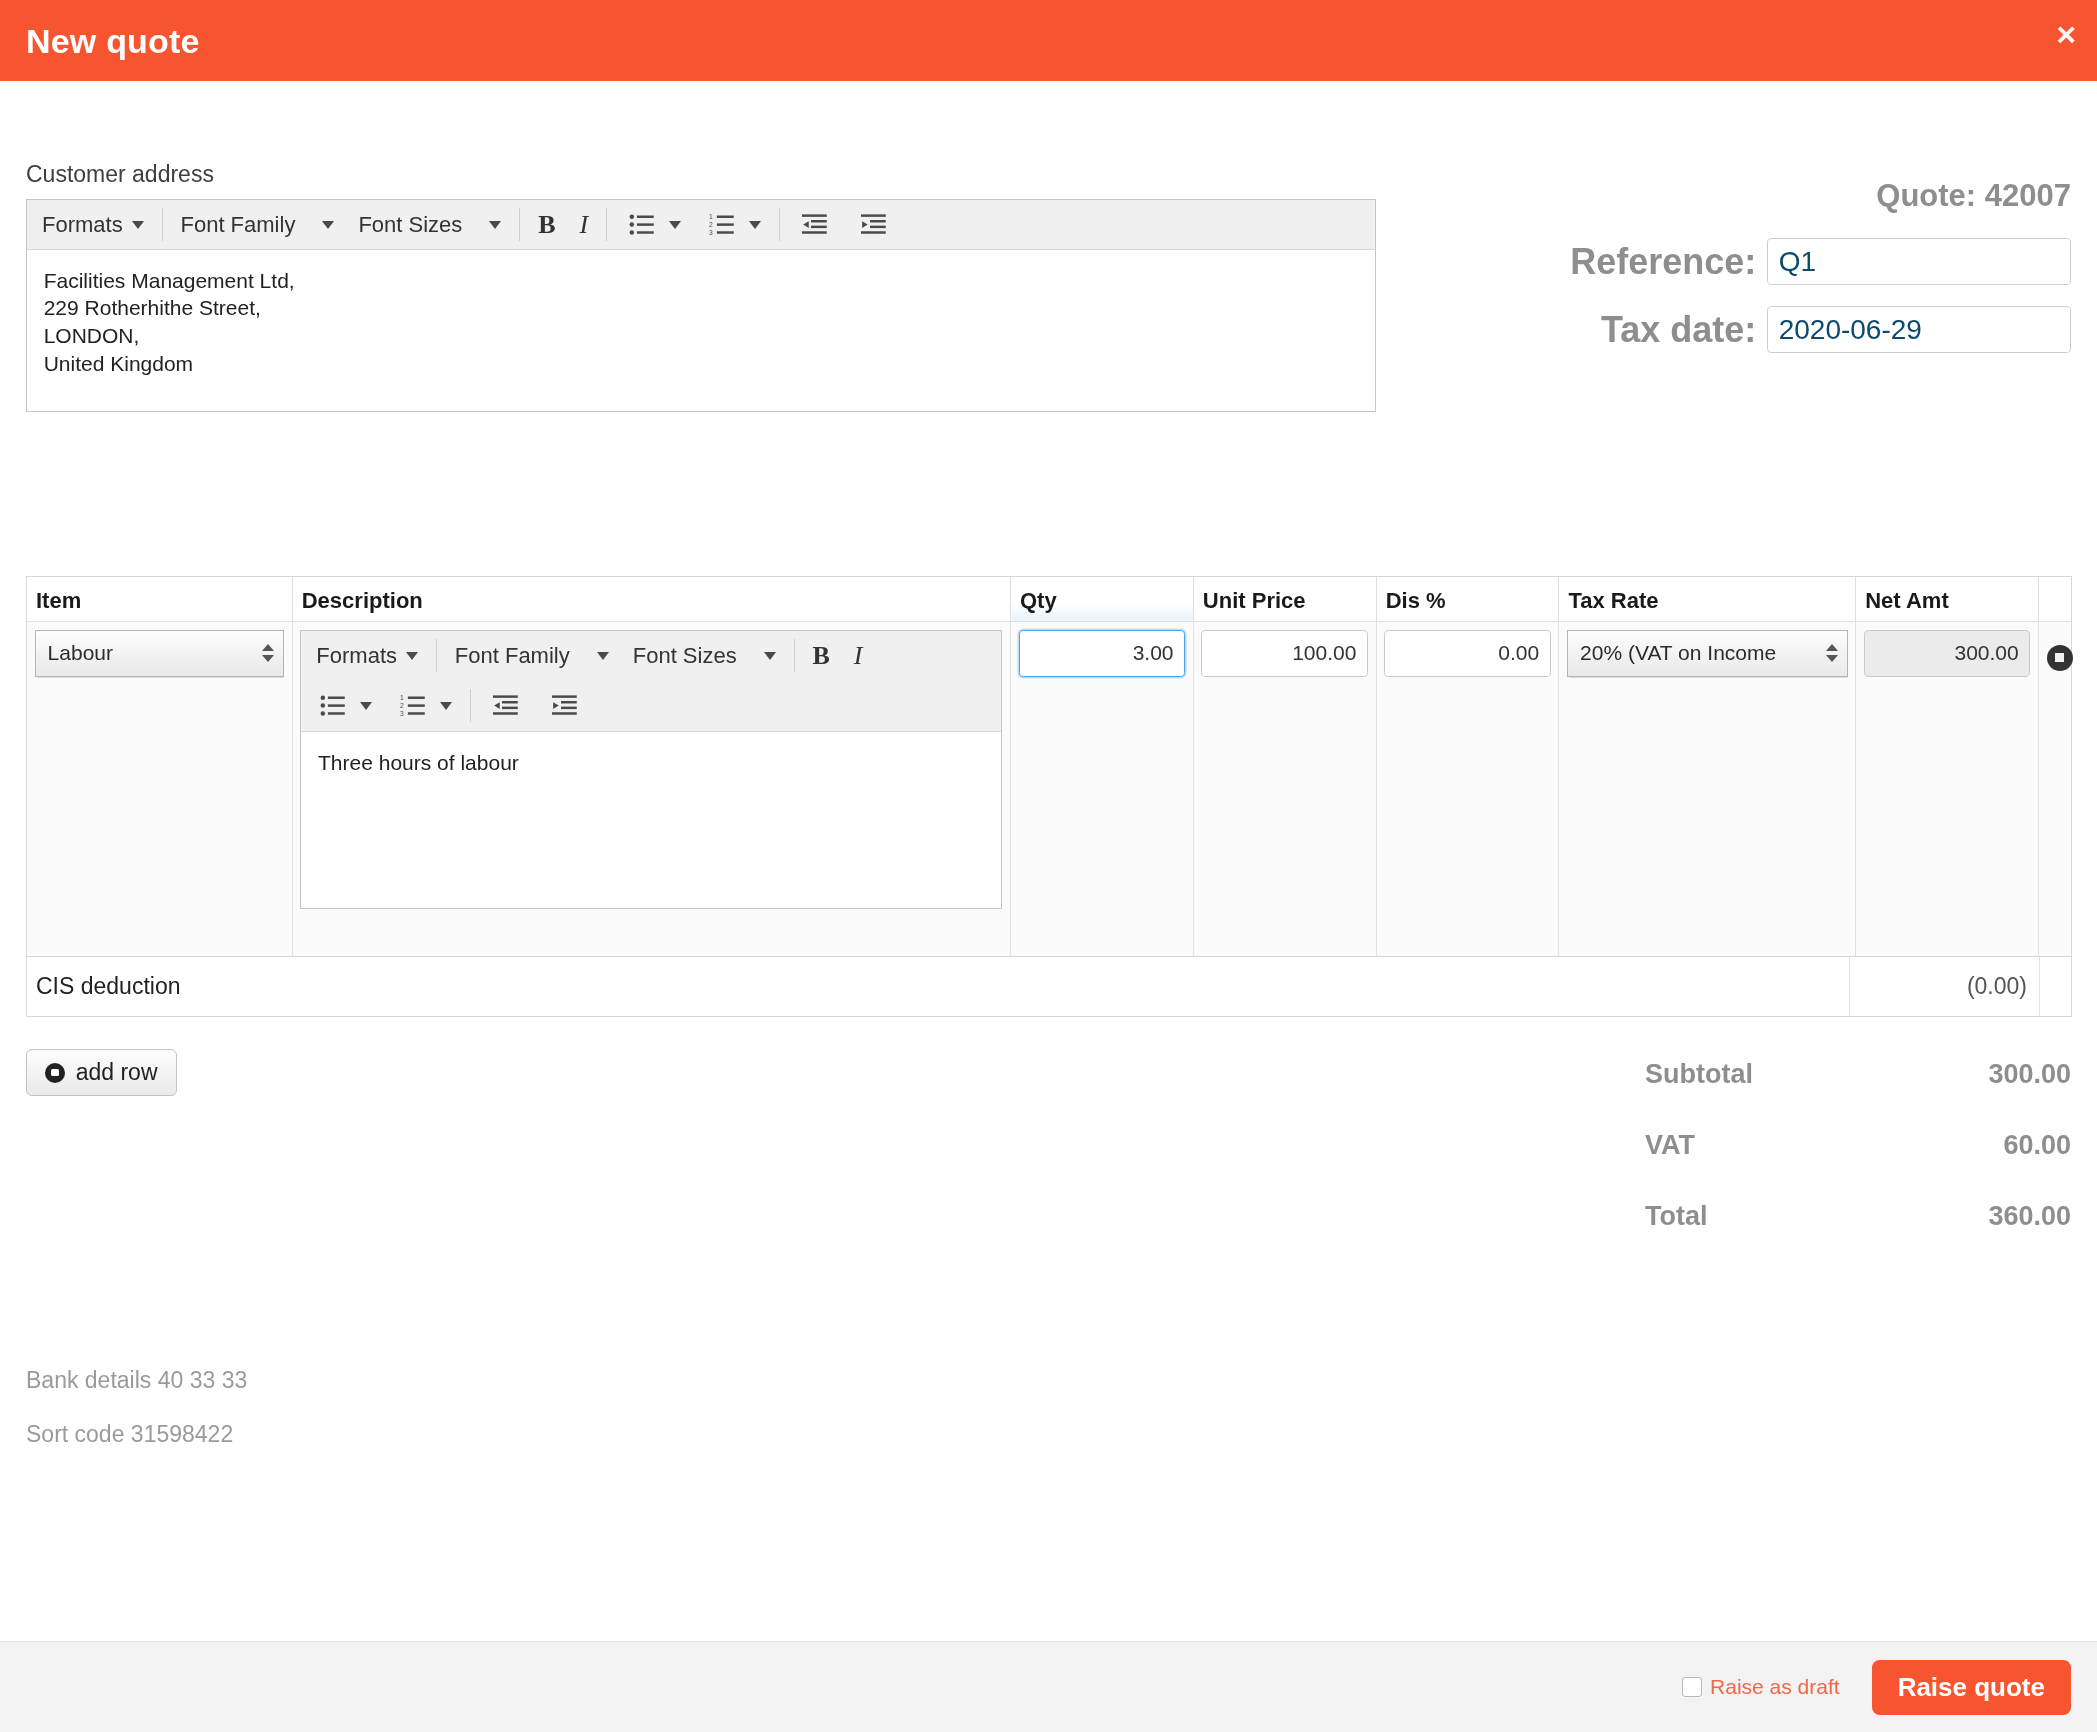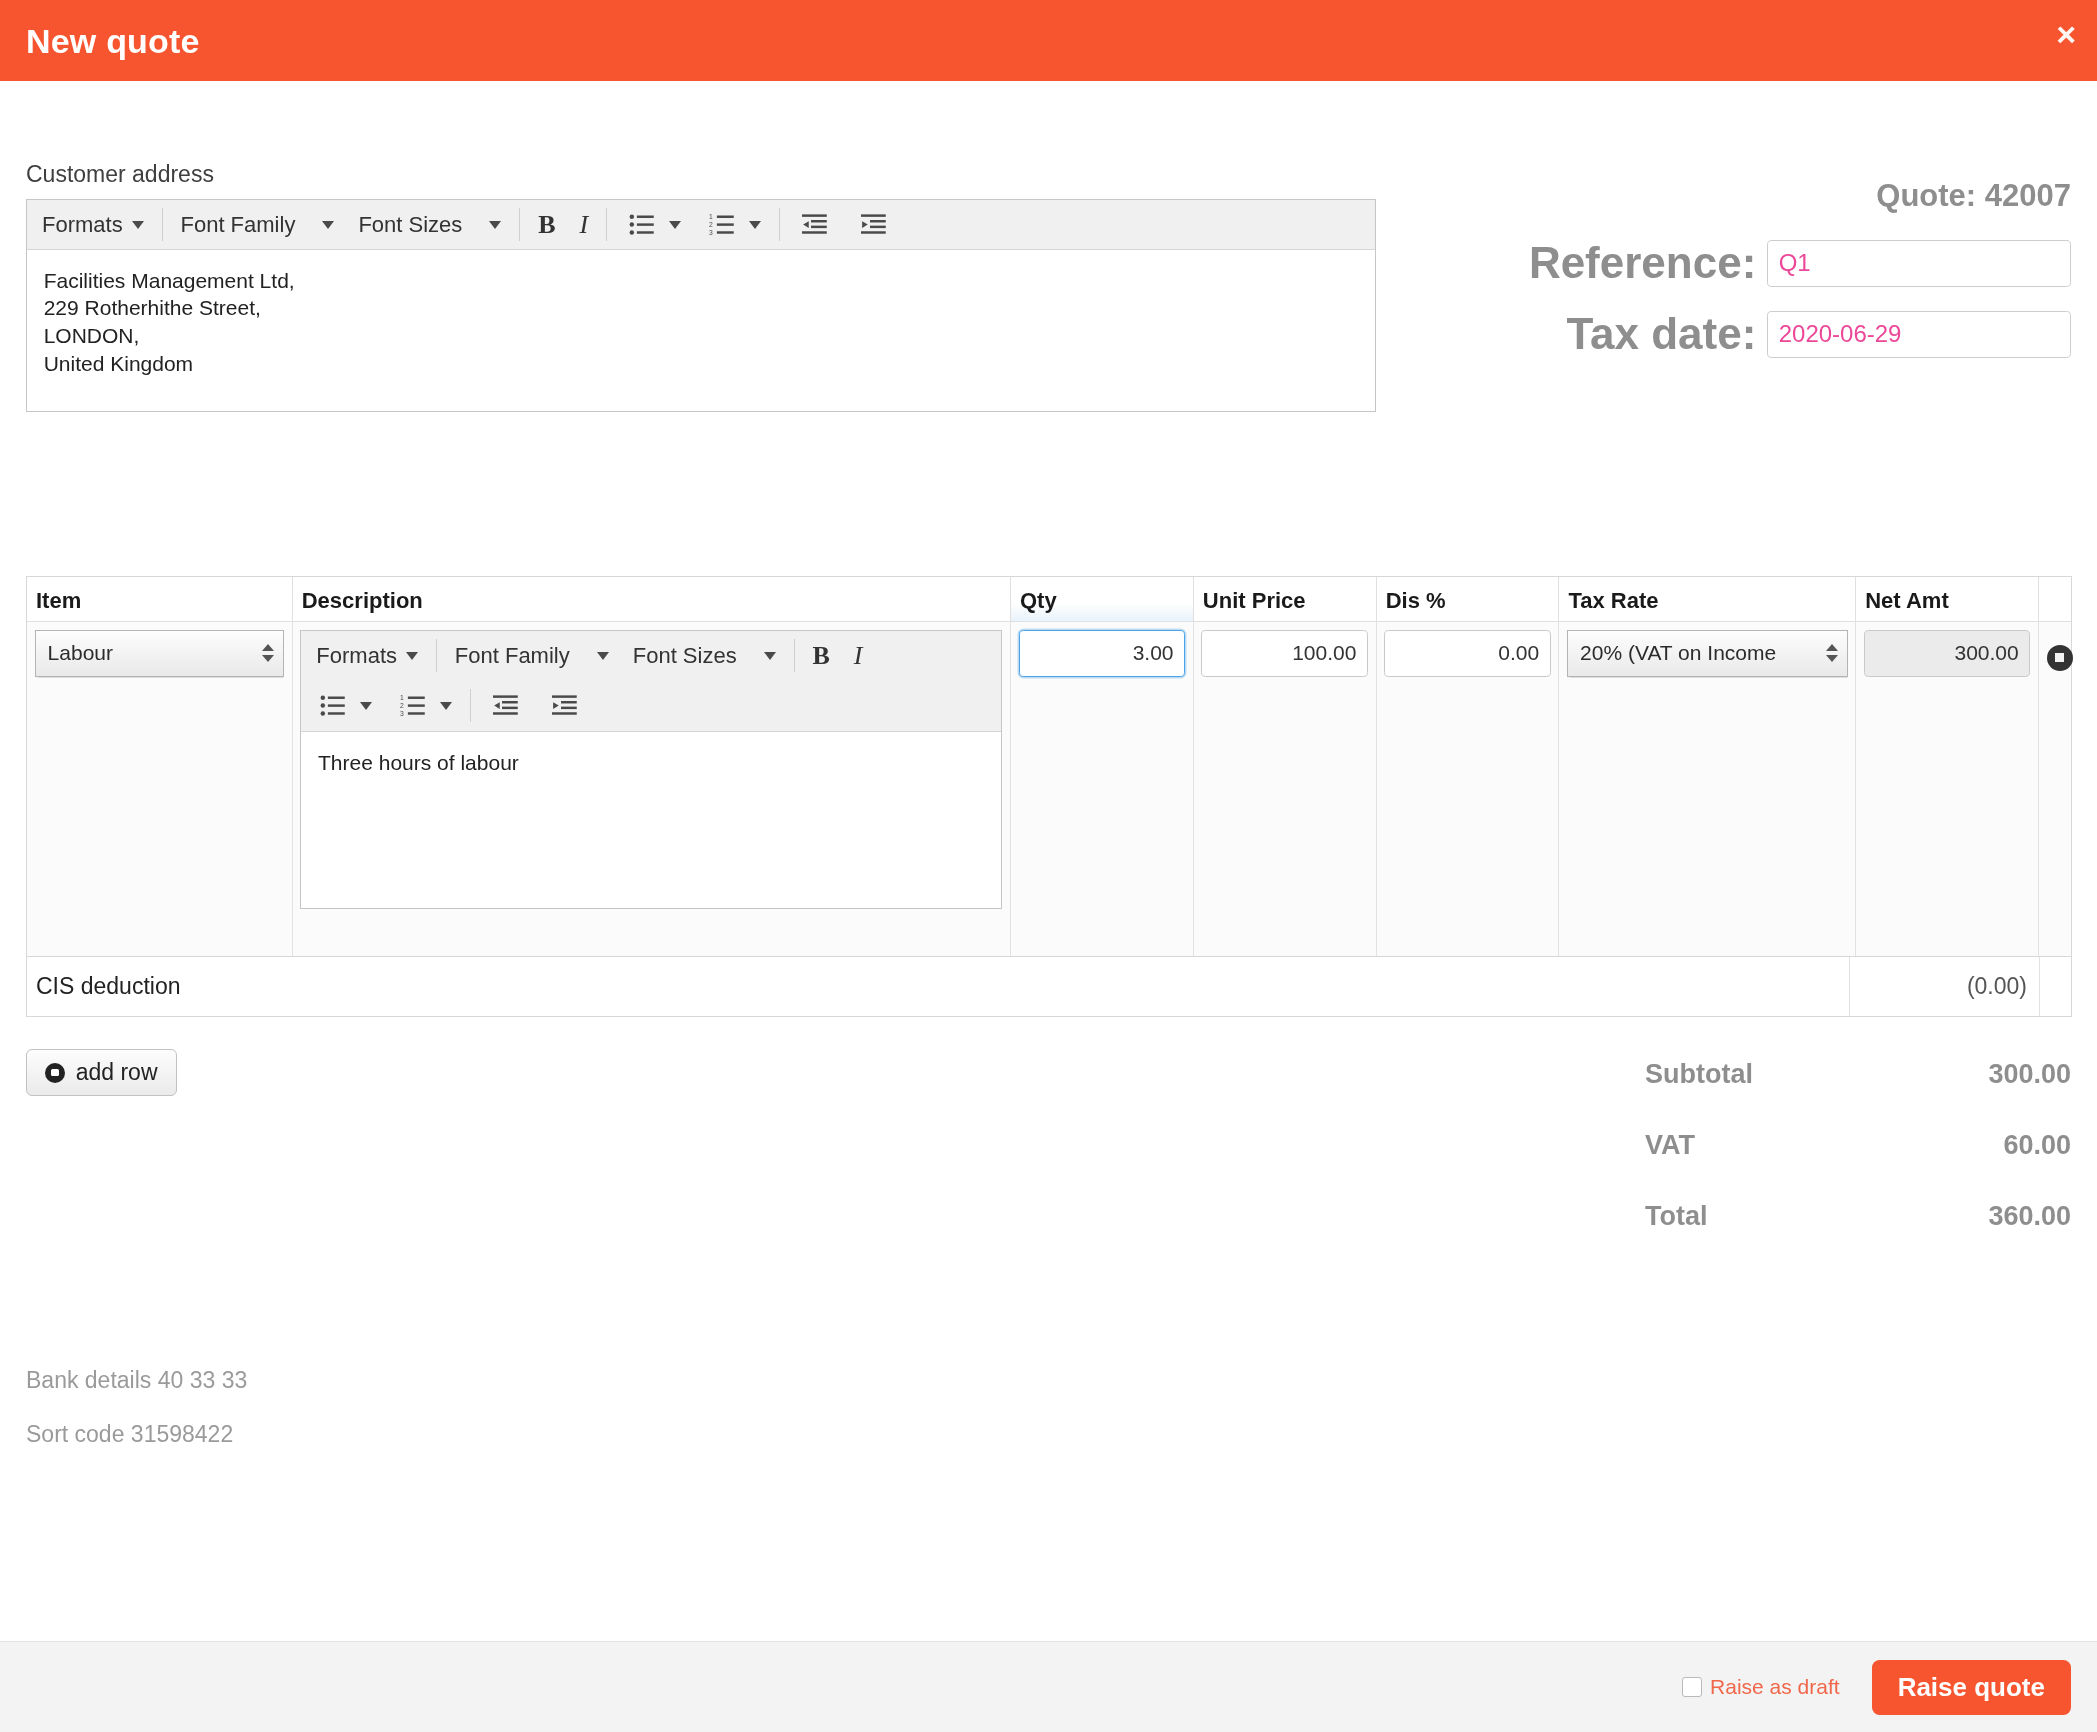--- a/index.html
+++ b/index.html
@@ -140,34 +140,34 @@
     line-height: 1;
     margin-bottom: 27px;
   }
   .meta-row {
     display: flex;
     align-items: center;
     justify-content: flex-end;
     margin-bottom: 21px;
   }
   .meta-label {
-    font-size: 44px;
+    font-size: 36px;
     font-weight: bold;
     color: #8e8e8e;
     margin-right: 10.7px;
     white-space: nowrap;
   }
   .meta-input {
     width: 304px;
     height: 47px;
     border: 0.8px solid #cccccc;
     border-radius: 4.6px;
     background: #fff;
-    font-size: 24px;
-    color: #ec4899;
+    font-size: 28px;
+    color: #0c4a6e;
     padding: 0 10.7px;
     font-family: "Liberation Sans", sans-serif;
   }
 
   
   .items-wrap {
     position: absolute;
     left: 26px;
     top: 495px;
     width: 2046px;

